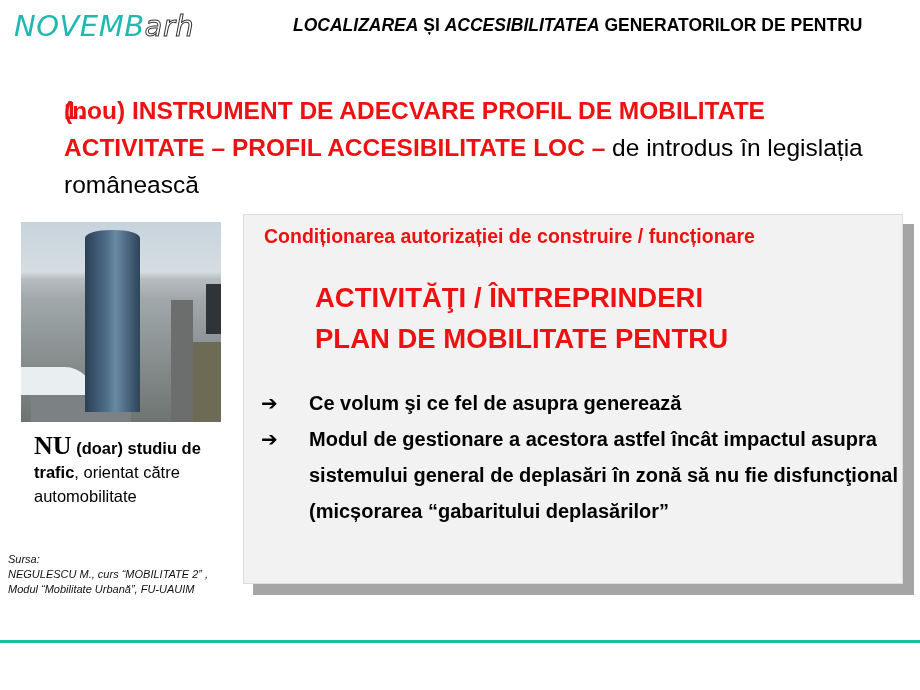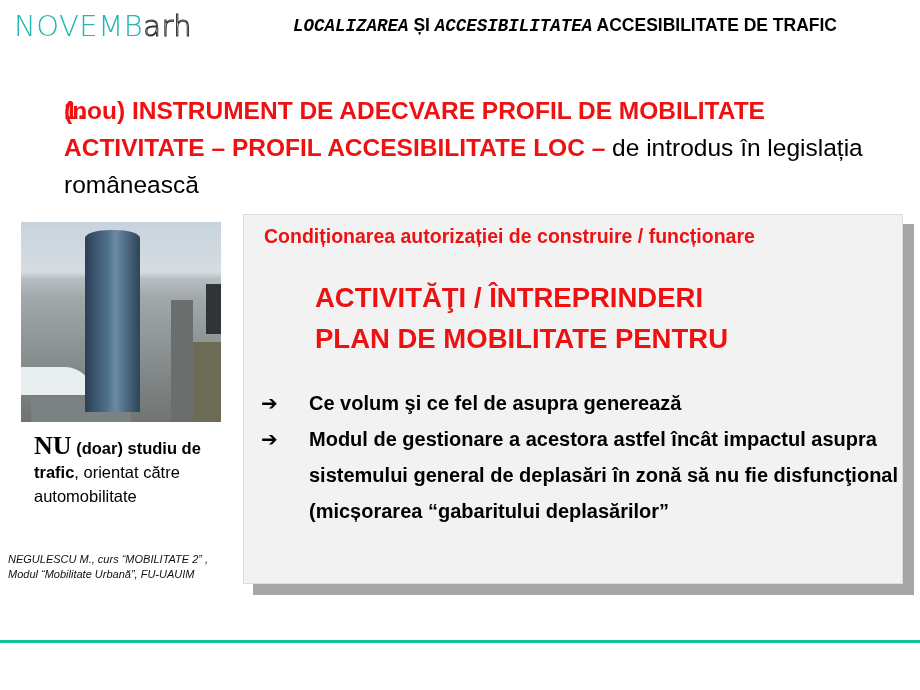--- a/index.html
+++ b/index.html
@@ -2,29 +2,29 @@
 <html><head>
   <meta charset="utf-8">
   <style>
     html, body { margin:0; padding:0; }
     body {
       width:920px; height:690px; background:#ffffff; position:relative; overflow:hidden;
       font-family: "Liberation Sans", "DejaVu Sans", sans-serif; color:#000;
     }
     .logo {
       position:absolute; left:14px; top:8px; font-size:29px; letter-spacing:0.5px;
-      font-family:"DejaVu Sans", sans-serif; font-weight:300; line-height:36px;
+      font-family:"DejaVu Sans", sans-serif; font-weight:300; line-height:36px;font-style:italic;
     }
     .logo .teal { color:#20b8b0; }
     .logo .outline { color:#fff; -webkit-text-stroke:1px #333; }
     .header-title {
       position:absolute; left:293px; top:13px; font-size:17.5px; font-weight:bold; line-height:24px;
       white-space:nowrap;
     }
-    .header-title .it { font-style:italic;font-family:Liberation Mono, monospace; }
+    .header-title .it { font-style:italic; }
     .main-item {
       position:absolute; left:64px; top:92px; width:820px; font-size:24.5px; line-height:37px;
       font-family:"Liberation Sans", sans-serif;
     }
     .main-item .num { position:absolute; left:0; top:0; color:#ee1111; font-weight:bold; }
     .main-item .body { }
     .main-item .red { color:#ee1111; font-weight:bold; }
     .photo {
       position:absolute; left:21px; top:222px; width:200px; height:200px; overflow:hidden;
       background:linear-gradient(#c7d3dc 0%, #d6dde2 25%, #a9b0b3 30%, #8e9596 60%, #6f7472 100%);
@@ -83,21 +83,21 @@
     }
   </style>
 </head>
 <body>
 
 <div class="logo">
   <span class="teal">NOVEMB</span><span class="outline">arh</span>
 </div>
 
 <div class="header-title">
-  <span class="it">LOCALIZAREA</span><span> ȘI </span><span class="it">ACCESIBILITATEA</span><span> ACCESIBILITATE DE TRAFIC</span>
+  <span class="it">LOCALIZAREA</span><span> ȘI </span><span class="it">ACCESIBILITATEA</span><span> GENERATORILOR DE PENTRU</span>
 </div>
 
 <div class="main-item">
   <span class="num">1.</span>
   <div class="body">
     <span class="red">(nou) INSTRUMENT DE ADECVARE PROFIL DE MOBILITATE ACTIVITATE – PROFIL ACCESIBILITATE LOC –</span><span> de introdus în legislația românească</span>
   </div>
 </div>
 
 <div class="photo">
@@ -108,20 +108,21 @@
   <div class="dome"></div>
   <div class="bldg"></div>
   <div class="tower"></div>
 </div>
 
 <div class="caption">
   <span class="big">NU</span><span class="b"> (doar) studiu de trafic</span><span>, orientat către automobilitate</span>
 </div>
 
 <div class="source">
+  <div>Sursa:</div>
   <div>NEGULESCU M., curs “MOBILITATE 2” ,</div>
   <div> Modul “Mobilitate Urbană”, FU-UAUIM</div>
 </div>
 
 <div class="box-shadow"></div>
 <div class="box">
   <div class="box-sub">Condiționarea autorizației de construire / funcționare</div>
   <div class="box-title">
     <div>ACTIVITĂŢI / ÎNTREPRINDERI</div>
     <div>PLAN DE MOBILITATE PENTRU</div>

